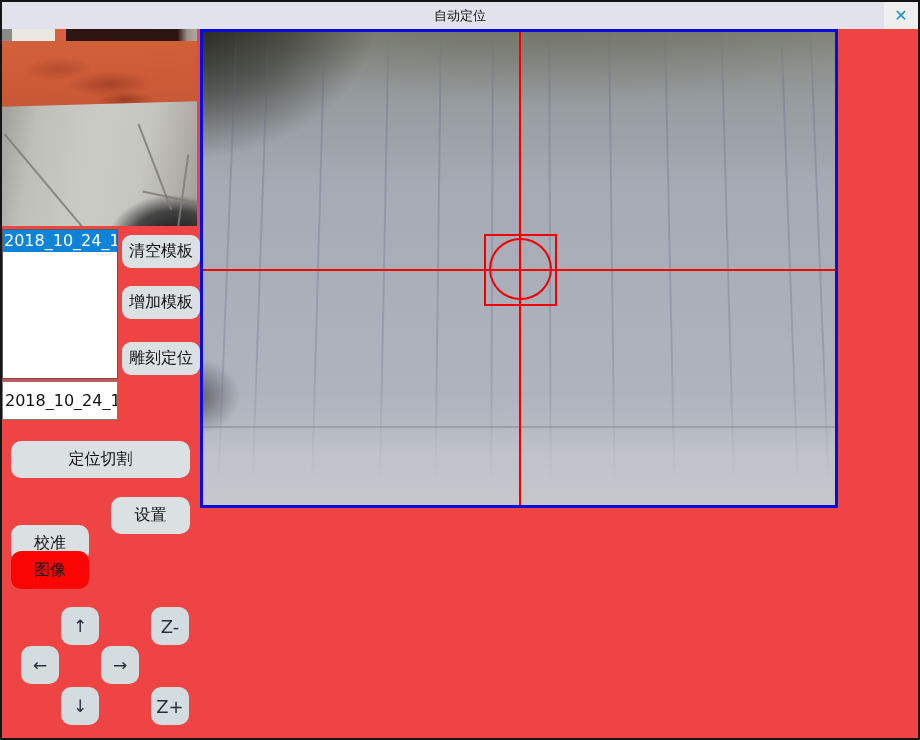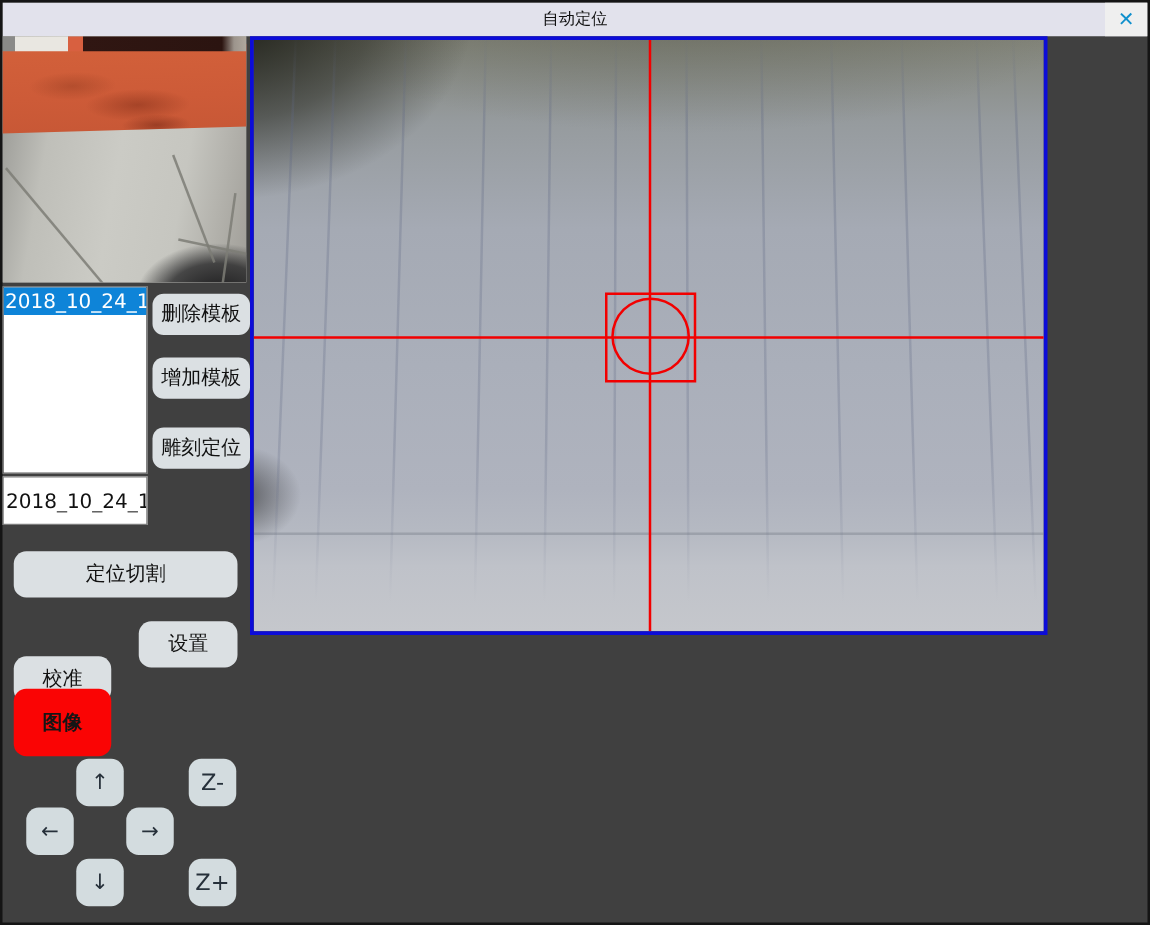--- a/index.html
+++ b/index.html
@@ -1,17 +1,17 @@
 <!DOCTYPE html>
 <html><head>
 <meta charset="utf-8">
 <style>
   html,body{margin:0;padding:0;background:#2b2b2b;}
   *{box-sizing:border-box;font-family:"DejaVu Sans","Liberation Sans",sans-serif;}
-  .window{position:relative;width:920px;height:740px;background:#404040;border:2px solid #151515;overflow:hidden;}
+  .window{position:relative;width:920px;height:740px;background:#ef4444;border:2px solid #151515;overflow:hidden;}
 
   
   .titlebar{position:absolute;left:0;top:0;width:916px;height:27px;background:#e2e2ec;}
   .titlebar .title{position:absolute;left:0;right:0;top:0;height:27px;line-height:27px;text-align:center;font-size:13px;color:#111;}
   .close-zone{position:absolute;right:0;top:0;width:34px;height:27px;background:#efefef;display:flex;align-items:center;justify-content:center;cursor:pointer;}
   .close-zone .x{color:#1090cd;font-size:16px;font-weight:bold;line-height:1;}
 
   
   .thumb{position:absolute;left:0;top:27px;width:195px;height:197px;overflow:hidden;background:#c4c4c0;}
   .t-tiles{position:absolute;inset:0;background:
@@ -39,21 +39,21 @@
 
   
   .btn{position:absolute;display:flex;align-items:center;justify-content:center;background:#dbe0e3;border:none;border-radius:9px;font-size:16px;color:#111;cursor:pointer;padding:0;}
   .b-del{left:120px;top:233px;width:78px;height:33px;}
   .b-clear{left:120px;top:284px;width:78px;height:33px;}
   .b-engrave{left:120px;top:340px;width:78px;height:33px;text-align:center;}
   .b-add{left:120px;top:379px;width:78px;height:36px;}
   .b-cut{left:9px;top:439px;width:179px;height:37px;border-radius:10px;text-align:center;}
   .b-cal{left:9px;top:523px;width:78px;height:37px;border-radius:10px;}
   .b-set{left:109px;top:495px;width:79px;height:37px;border-radius:10px;font-family:Liberation Mono, monospace;}
-  .b-img{left:9px;top:549px;width:78px;height:54px;border-radius:10px;background:#fa0404;color:#151515;font-weight:bold;}
+  .b-img{left:9px;top:549px;width:78px;height:38px;border-radius:10px;background:#fa0404;color:#151515;}
   .b-match{left:109px;top:549px;width:79px;height:38px;border-radius:10px;}
   .jog{position:absolute;width:38px;height:38px;border:none;border-radius:10px;background:#d3dcdf;display:flex;align-items:center;justify-content:center;font-size:17px;color:#26303a;cursor:pointer;padding:0;}
   .j-up{left:59px;top:605px;}
   .j-zm{left:149px;top:605px;font-size:18px;}
   .j-left{left:19px;top:644px;}
   .j-right{left:99px;top:644px;}
   .j-down{left:59px;top:685px;}
   .j-zp{left:149px;top:685px;font-size:18px;}
 
   
@@ -90,21 +90,21 @@
     <div class="t-beam"></div>
     <div class="t-topstrip"></div>
   </div>
 
   <div class="listbox">
     <div class="list-item selected">2018_10_24_11</div>
   </div>
 
   <input class="name-input" type="text" value="2018_10_24_11" style="">
 
-  <button class="btn b-del">删除模板</button>
+  <button class="btn b-del">清空模板</button>
   <button class="btn b-clear">增加模板</button>
   <button class="btn b-engrave">雕刻定位</button>
 
   <button class="btn b-cut">定位切割</button>
   <button class="btn b-cal">校准</button>
   <button class="btn b-set">设置</button>
   <button class="btn b-img">图像</button>
 
   <button class="jog j-up">
       <span>↑</span>

